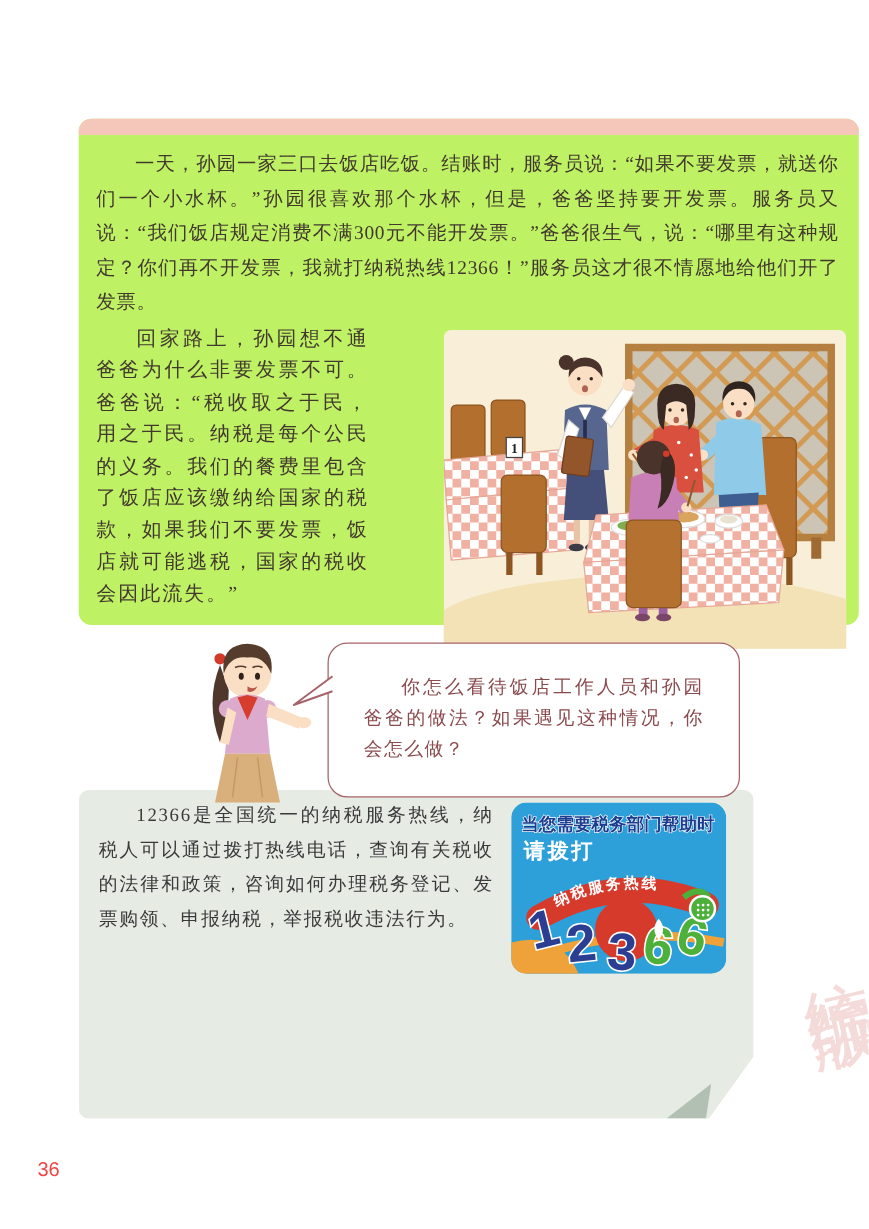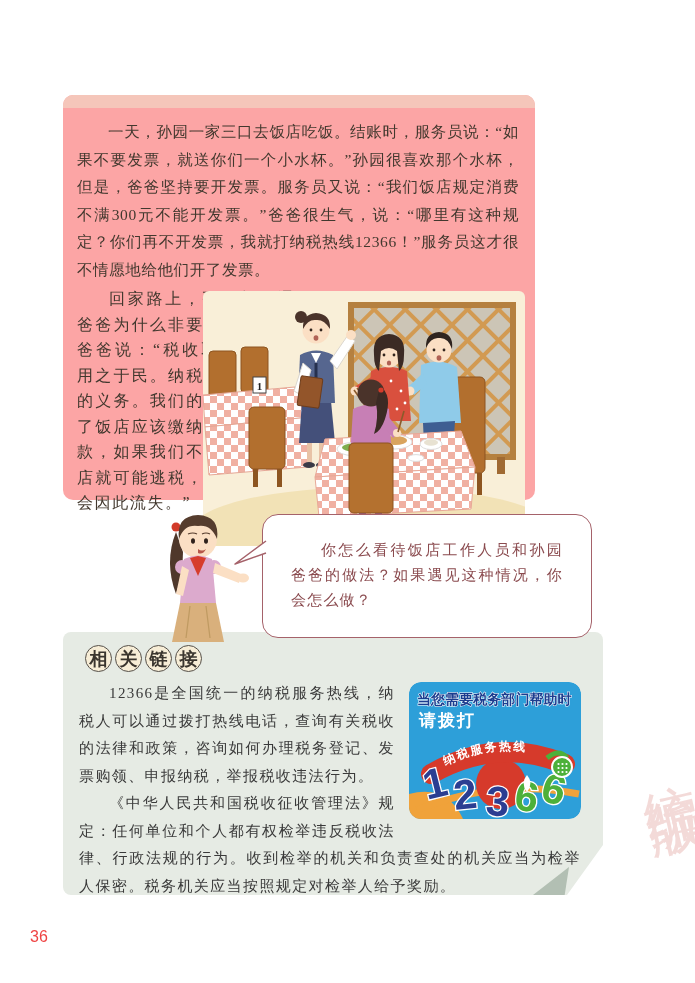--- a/index.html
+++ b/index.html
@@ -2,22 +2,22 @@
 <html><head>
 <meta charset="utf-8">
 <style>
   html,body{margin:0;padding:0;background:#fff;}
   .page{
     position:relative;width:695px;height:983px;background:#ffffff;overflow:hidden;
     font-family:"Liberation Serif","DejaVu Serif",serif;color:#3b352d;
   }
   
   .story-box{
-    position:absolute;left:63px;top:95px;width:472px;height:405px;
-    background:#fca5a5;border-radius:10px;font-family:Liberation Serif, serif;
+    position:absolute;left:63px;top:95px;width:624px;height:405px;
+    background:#bef264;border-radius:10px;font-family:Liberation Serif, serif;
   }
   .story-topbar{
     position:absolute;left:0;top:0;width:100%;height:13px;
     background:#f5c6ba;border-radius:10px 10px 0 0;
   }
   .story-content{position:absolute;left:14px;right:16px;top:19px;}
   .story-p1{
     margin:4px 0 0 0;text-indent:2em;font-size:15.5px;line-height:27.5px;
     letter-spacing:.6px;text-align:justify;color:#42382e;
   }
@@ -241,23 +241,20 @@
   </div>
 
   <div class="bubble">
     <svg class="bubble-tail" viewBox="0 0 34 34">
       <path d="M33 4 L2 27 L33 16" fill="#ffffff" stroke="#a5626a" stroke-width="1.5" stroke-linejoin="round"></path>
     </svg>
     <p>你怎么看待饭店工作人员和孙园爸爸的做法？如果遇见这种情况，你会怎么做？</p>
   </div>
 
   <section class="related-box">
-    <div class="badges">
-      <span class="badge">相</span><span class="badge">关</span><span class="badge">链</span><span class="badge">接</span>
-    </div>
     <div class="related-body">
 
       <svg class="poster" viewBox="0 0 172 137">
         <defs>
           <path id="ribbonPath" d="M 24 90 Q 88 52 154 80" fill="none"></path>
         </defs>
         <rect width="172" height="137" rx="12" fill="#2d9fd9"></rect>
         <path d="M0 112 Q38 102 54 137 L0 137 Z" fill="#f0a23a"></path>
         <path d="M8 128 Q88 96 170 112" stroke="#f0a23a" stroke-width="7" fill="none"></path>
         <circle cx="92" cy="102" r="25" fill="#d63a2b"></circle>
@@ -284,21 +281,20 @@
             <circle cx="157.5" cy="86" r="1.1" fill="#fff"></circle>
           <circle cx="149.5" cy="90" r="1.1" fill="#fff"></circle>
             <circle cx="153.5" cy="90" r="1.1" fill="#fff"></circle>
             <circle cx="157.5" cy="90" r="1.1" fill="#fff"></circle>
         </g>
         <text x="86" y="22" text-anchor="middle" font-size="14" font-weight="bold" fill="#1c3d8f" paint-order="stroke" stroke="#ffffff" stroke-width="1" textLength="156">当您需要税务部门帮助时</text>
         <text x="10" y="44" font-size="17" font-weight="bold" fill="#ffffff" letter-spacing="2">请拨打</text>
       </svg>
 
       <p>12366是全国统一的纳税服务热线，纳税人可以通过拨打热线电话，查询有关税收的法律和政策，咨询如何办理税务登记、发票购领、申报纳税，举报税收违法行为。</p>
-      <p>《中华人民共和国税收征收管理法》规定：任何单位和个人都有权检举违反税收法律、行政法规的行为。收到检举的机关和负责查处的机关应当为检举人保密。税务机关应当按照规定对检举人给予奖励。</p>
     </div>
     <div class="fold"></div>
   </section>
 
   <div class="page-number">36</div>
   <div class="watermark">统编版</div>
 
 </div>
 
 </body></html>

